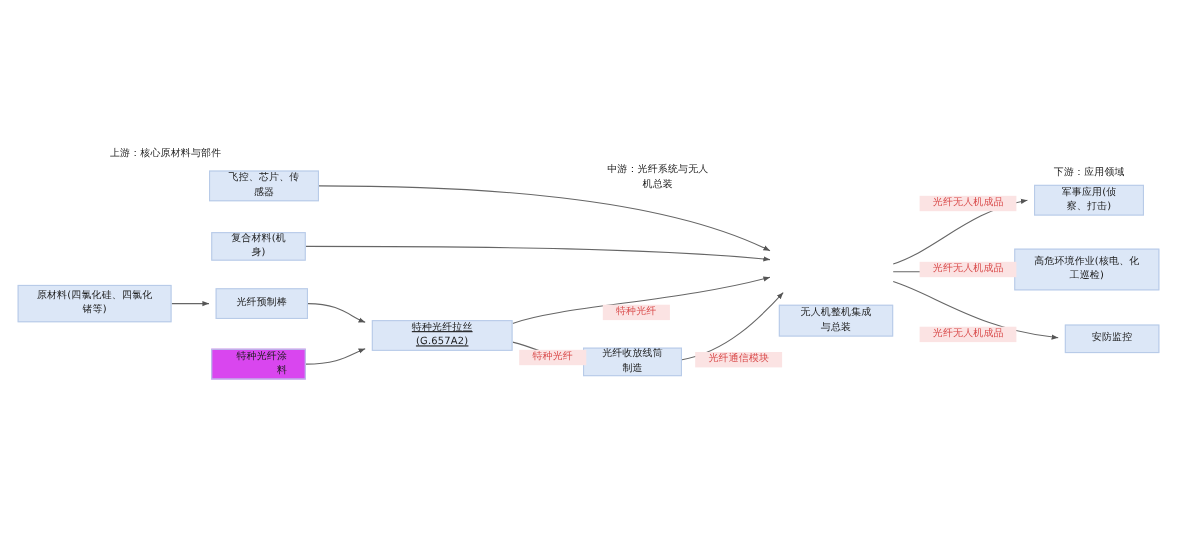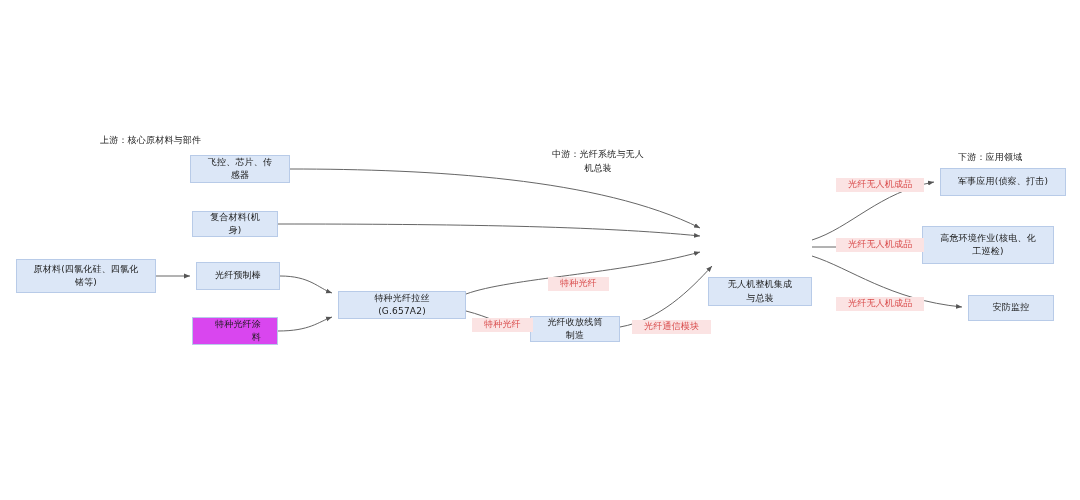--- a/index.html
+++ b/index.html
@@ -104,30 +104,30 @@
       </div>
       <div class="node" style="left: 16px; top: 259px; width: 140px; height: 34px; background: rgb(220, 231, 247); border-color: rgb(184, 203, 232);">
         <span>原材料(四氯化硅、四氯化锗等)</span>
       </div>
       <div class="node" style="left: 196px; top: 262px; width: 84px; height: 28px; background: rgb(220, 231, 247); border-color: rgb(184, 203, 232);">
         <span>光纤预制棒</span>
       </div>
       <div class="node" style="left: 192px; top: 317px; width: 86px; height: 28px; background: #d946ef; border-color: rgb(184, 203, 232); text-align: right;">
         <span>特种光纤涂料</span>
       </div>
-      <div class="node" style="left: 338px; top: 291px; width: 128px; height: 28px; background: rgb(220, 231, 247); border-color: rgb(184, 203, 232);">
+      <div class="node" style="left: 338px; top: 291px; width: 128px; height: 28px; background: rgb(220, 231, 247); border-color: rgb(184, 203, 232); text-decoration: underline;">
         <span>特种光纤拉丝(G.657A2)</span>
       </div>
       <div class="node" style="left: 530px; top: 316px; width: 90px; height: 26px; background: rgb(220, 231, 247); border-color: rgb(184, 203, 232);">
         <span>光纤收放线筒制造</span>
       </div>
       <div class="node" style="left: 708px; top: 233px; width: 104px; height: 29px; background: rgb(220, 231, 247); border-color: rgb(184, 203, 232); margin-top: 44px;">
         <span>无人机整机集成与总装</span>
       </div>
-      <div class="node" style="left: 940px; top: 168px; width: 126px; height: 28px; background: rgb(220, 231, 247); border-color: rgb(184, 203, 232);">
+      <div class="node" style="left: 940px; top: 168px; width: 100px; height: 28px; background: rgb(220, 231, 247); border-color: rgb(184, 203, 232);">
         <span>军事应用(侦察、打击)</span>
       </div>
       <div class="node" style="left: 922px; top: 226px; width: 132px; height: 38px; background: rgb(220, 231, 247); border-color: rgb(184, 203, 232);">
         <span>高危环境作业(核电、化工巡检)</span>
       </div>
       <div class="node" style="left: 968px; top: 295px; width: 86px; height: 26px; background: rgb(220, 231, 247); border-color: rgb(184, 203, 232);">
         <span>安防监控</span>
       </div>
     </div>
   <div id="edge-labels-layer">

